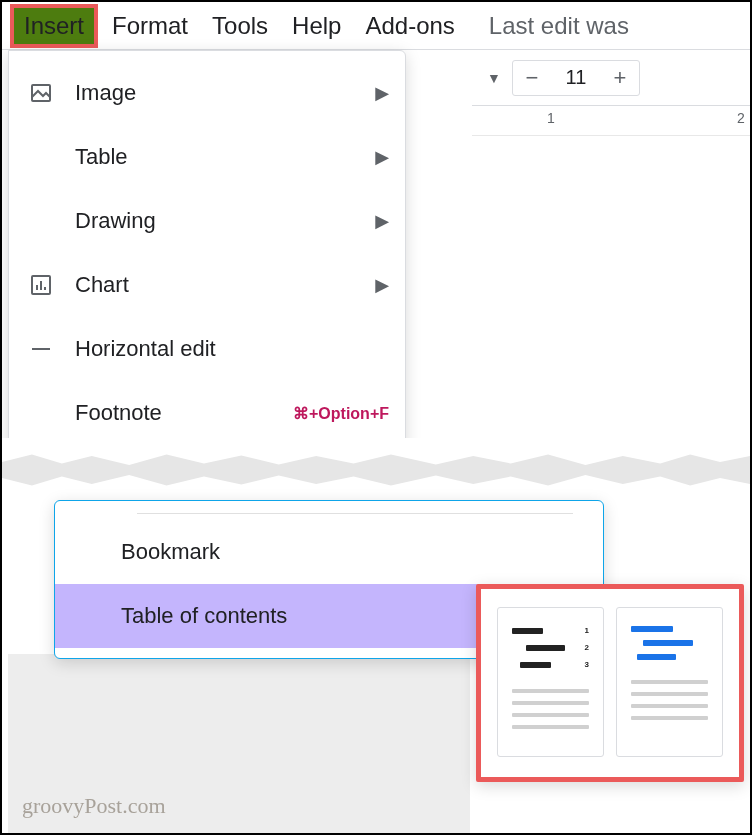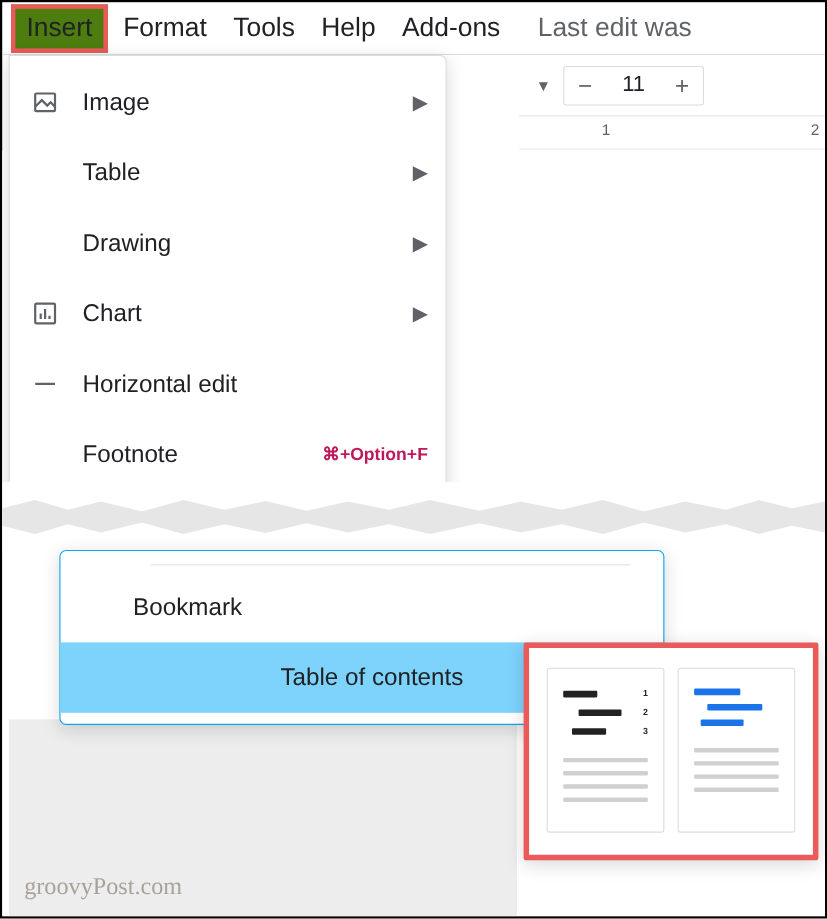--- a/index.html
+++ b/index.html
@@ -104,21 +104,21 @@
     padding:0 16px;
     font-size:22px;
     color:#202124;
     cursor:pointer;
     gap:18px;
   }
   .dd-row .icon { width:32px; display:flex;align-items:center;justify-content:center; color:#5f6368;}
   .dd-row .label { flex:1; }
   .dd-row .arrow { color:#5f6368; font-size:18px; }
   .dd-row .shortcut { color:#be185d; font-size:16px; font-weight:600;}
-  .dd-row.highlight { background:#7dd3fc;text-align:center; }
+  .dd-row.highlight { background:#c4b5fd; }
   .dd-separator {
     height:1px;background:#e0e0e0;margin:6px 30px 6px 82px;
   }
 
   
   .torn {
     position:absolute;
     left:0;right:0;
     top:438px;
     height:60px;

